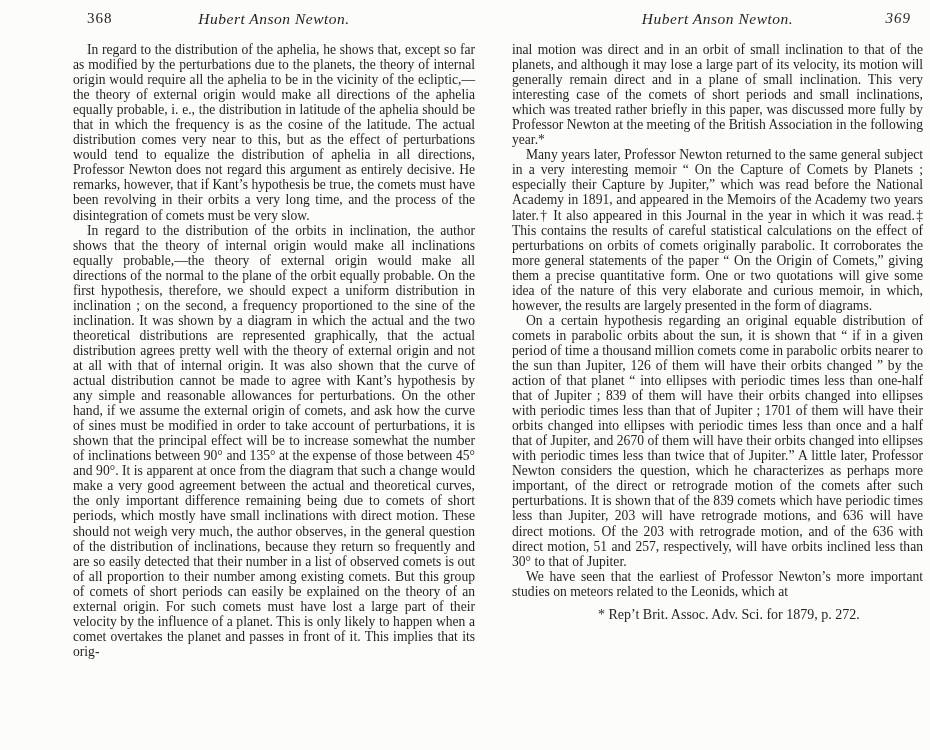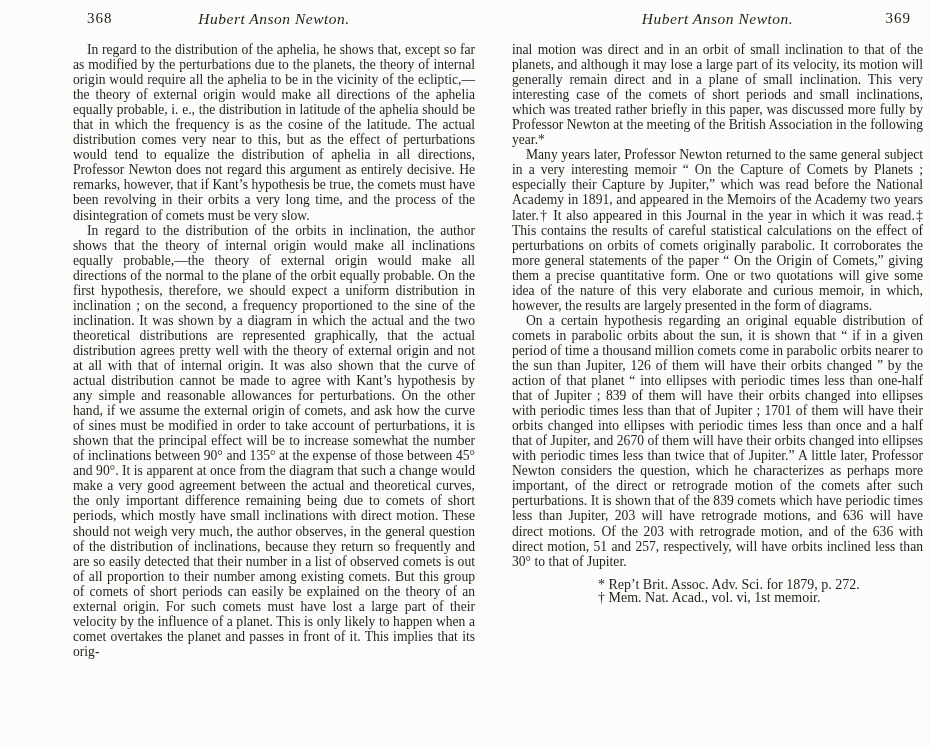--- a/index.html
+++ b/index.html
@@ -42,21 +42,21 @@
     white-space: nowrap;
   }
   .pagenum {
     position: absolute;
     top: 0;
     font-style: normal;
     font-size: 15px;
     letter-spacing: 1px;
   }
   .page-left .pagenum { left: 14px; }
-  .page-right .pagenum { right: 12px; }
+  .page-right .pagenum { right: 12px; font-style: italic; }
   .body-text {
     margin-top: 12px;
     font-size: 13.6px;
     line-height: 15.05px;
     text-align: justify;
     text-justify: inter-word;
   }
   .body-text p {
     margin: 0;
     padding: 0;
@@ -94,20 +94,20 @@
 
   <section class="page page-right">
     <header class="running-header">
       <span class="head-title">Hubert Anson Newton.</span>
       <span class="pagenum">369</span>
     </header>
     <div class="body-text">
       <p class="continuation">inal motion was direct and in an orbit of small inclination to that of the planets, and although it may lose a large part of its velocity, its motion will generally remain direct and in a plane of small inclination.  This very interesting case of the comets of short periods and small inclinations, which was treated rather briefly in this paper, was discussed more fully by Professor Newton at the meeting of the British Association in the following year.*</p>
       <p>Many years later, Professor Newton returned to the same general subject in a very interesting memoir “ On the Capture of Comets by Planets ; especially their Capture by Jupiter,” which was read before the National Academy in 1891, and appeared in the Memoirs of the Academy two years later.†  It also appeared in this Journal in the year in which it was read.‡ This contains the results of careful statistical calculations on the effect of perturbations on orbits of comets originally parabolic.  It corroborates the more general statements of the paper “ On the Origin of Comets,” giving them a precise quantitative form.  One or two quotations will give some idea of the nature of this very elaborate and curious memoir, in which, however, the results are largely presented in the form of diagrams.</p>
       <p>On a certain hypothesis regarding an original equable distribution of comets in parabolic orbits about the sun, it is shown that “ if in a given period of time a thousand million comets come in parabolic orbits nearer to the sun than Jupiter, 126 of them will have their orbits changed ” by the action of that planet “ into ellipses with periodic times less than one-half that of Jupiter ; 839 of them will have their orbits changed into ellipses with periodic times less than that of Jupiter ; 1701 of them will have their orbits changed into ellipses with periodic times less than once and a half that of Jupiter, and 2670 of them will have their orbits changed into ellipses with periodic times less than twice that of Jupiter.”  A little later, Professor Newton considers the question, which he characterizes as perhaps more important, of the direct or retrograde motion of the comets after such perturbations.  It is shown that of the 839 comets which have periodic times less than Jupiter, 203 will have retrograde motions, and 636 will have direct motions. Of the 203 with retrograde motion, and of the 636 with direct motion, 51 and 257, respectively, will have orbits inclined less than 30° to that of Jupiter.</p>
+      <p>We have seen that the earliest of Professor Newton’s more important studies on meteors related to the Leonids, which at</p>
     </div>
     <div class="footnotes">
       <div class="footnote">* Rep’t Brit. Assoc. Adv. Sci. for 1879, p. 272.</div>
-      <div class="footnote">† Mem. Nat. Acad., vol. vi, 1st memoir.</div>
     </div>
   </section>
 
 </div>
 
 </body></html>

